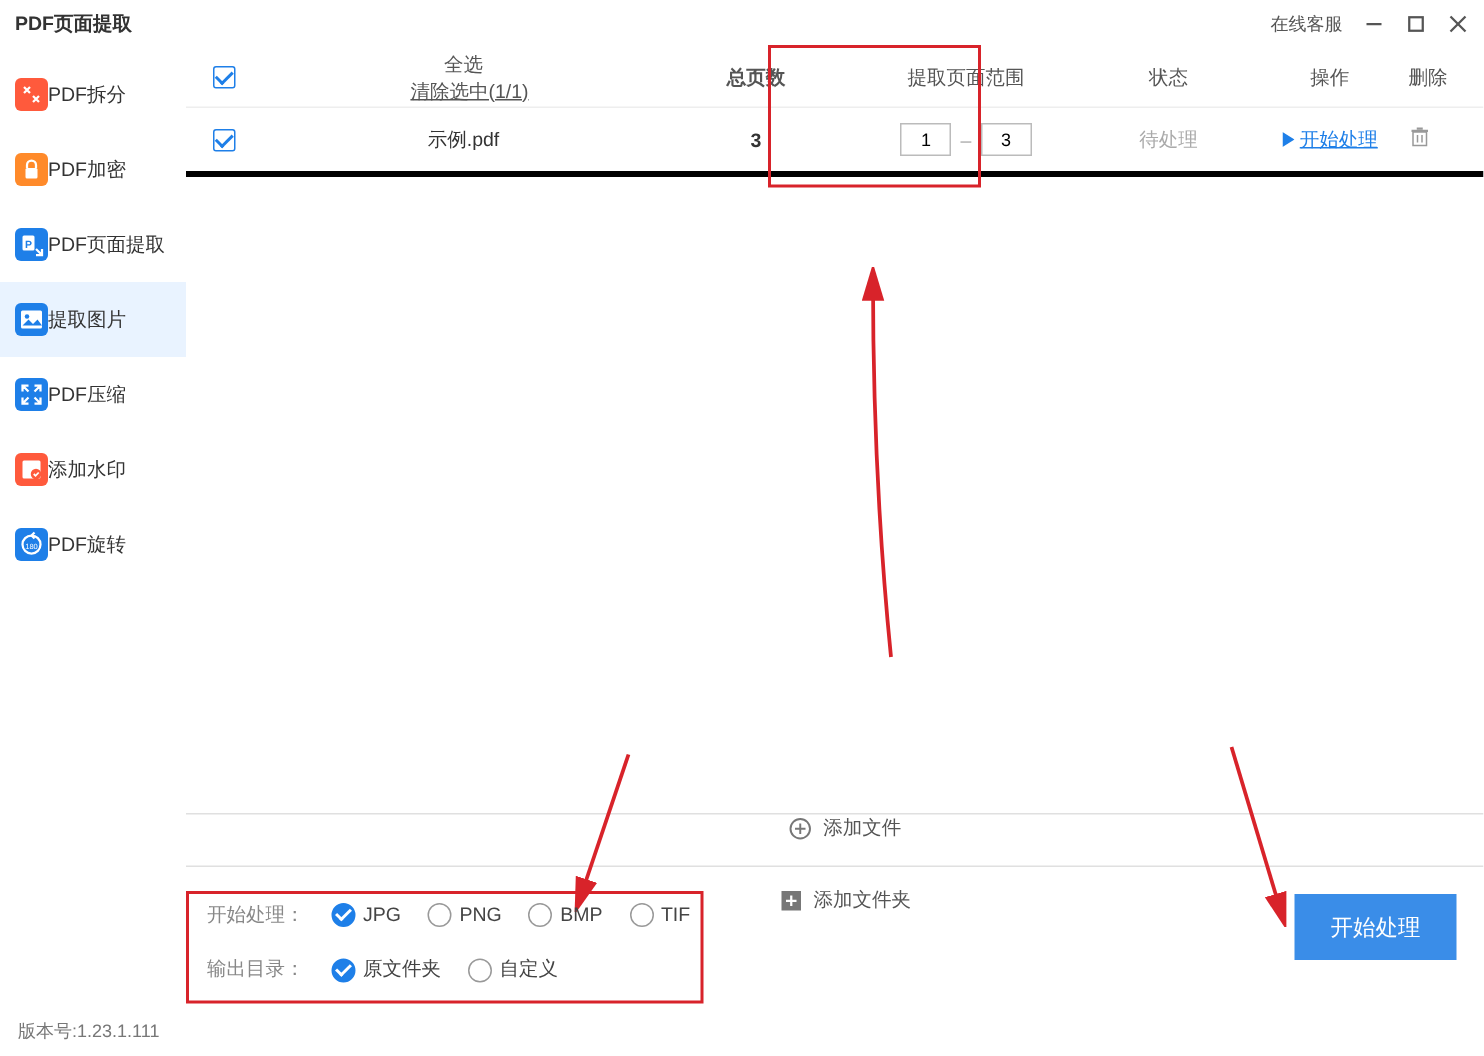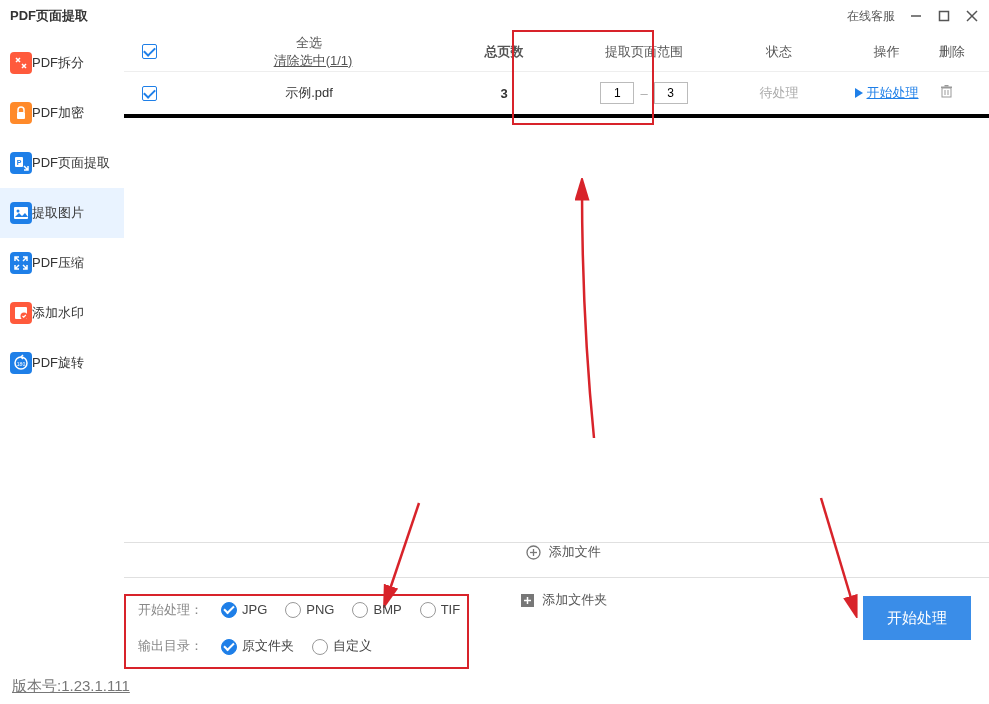--- a/index.html
+++ b/index.html
@@ -36,21 +36,21 @@
 .bottom-bar { height: 36px; border-top: 1px solid #e0e0e0; border-bottom: 1px solid #e0e0e0; display: flex; align-items: center; padding-left: 14px; gap: 30px; color: #555; font-size: 13px; flex-direction: column; }
 .plus-circle { width: 15px; height: 15px; display: inline-flex; align-items: center; justify-content: center; margin-right: 4px; vertical-align: middle; }
 .plus-sq { width: 15px; height: 15px; display: inline-flex; margin-right: 4px; vertical-align: middle; }
 .options-area { padding: 14px 0 8px 14px; position: relative; }
 .opt-row { height: 36px; display: flex; align-items: center; gap: 18px; font-size: 13px; color: #444; }
 .opt-label { color: #888; font-size: 13px; }
 .radio { width: 16px; height: 16px; border-radius: 50%; border: 1.5px solid #999; display: inline-flex; align-items: center; justify-content: center; vertical-align: middle; margin-right: 5px; cursor: pointer; }
 .radio.selected { border-color: #1e7fe8; background: #1e7fe8; }
 .radio.selected::after { content: ""; width: 8px; height: 4px; border-left: 2px solid #fff; border-bottom: 2px solid #fff; transform: rotate(-45deg) translate(1px,-1px); }
 .start-btn { position: absolute; right: 18px; top: 18px; width: 108px; height: 44px; background: #3a8de8; color: #fff; font-size: 15px; display: flex; align-items: center; justify-content: center; cursor: pointer; border: none; }
-.footer { position: absolute; left: 12px; bottom: 8px; font-size: 15px; color: #777; text-decoration: underline; }
+.footer { position: absolute; left: 12px; bottom: 8px; font-size: 12px; color: #777; }
 .red-box { position: absolute; border: 2px solid #d8232a; pointer-events: none; }
 .arrow { position: absolute; pointer-events: none; }
 </style>
 </head>
 <body>
 
 <div class="titlebar">
   <div class="titlebar-left">PDF页面提取</div>
   <div class="titlebar-right">
     <span style="cursor:pointer">在线客服</span>

